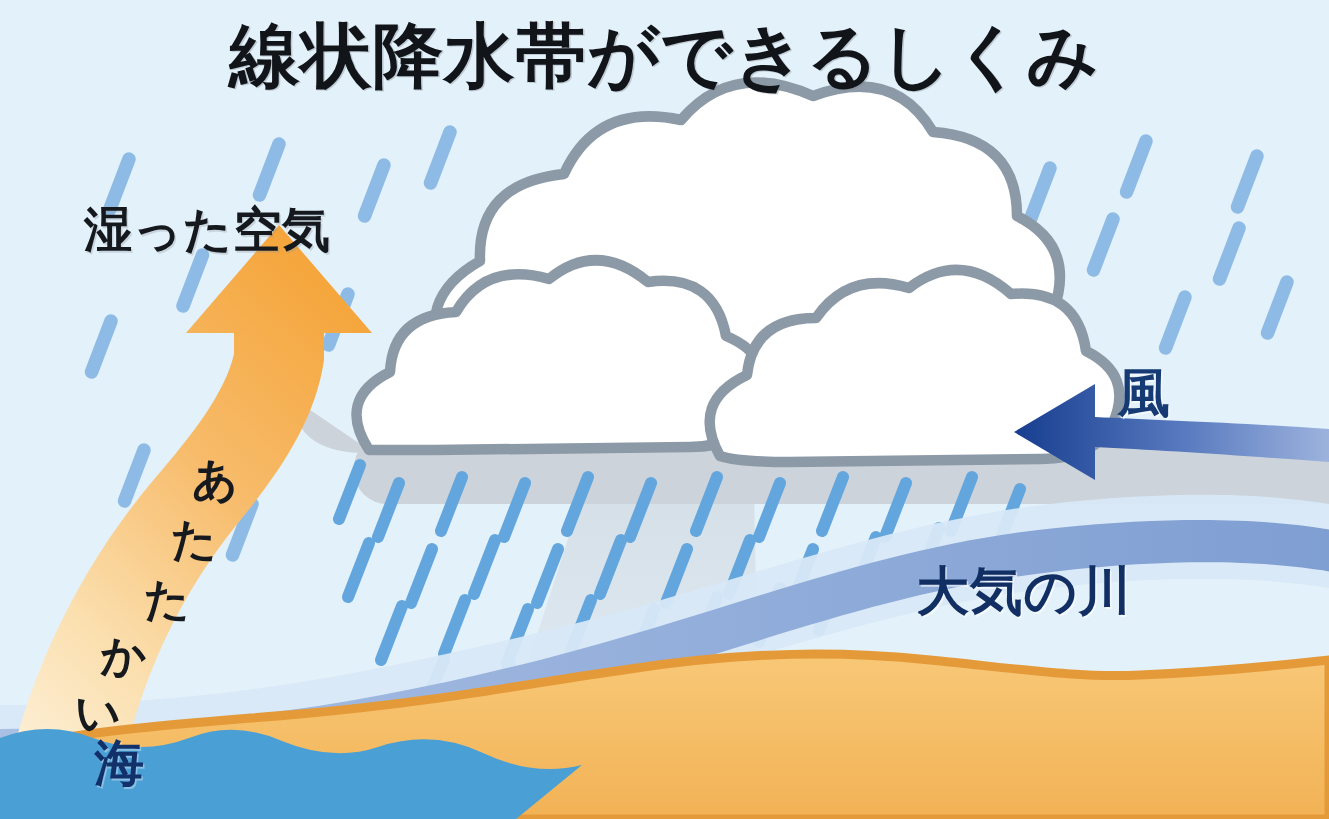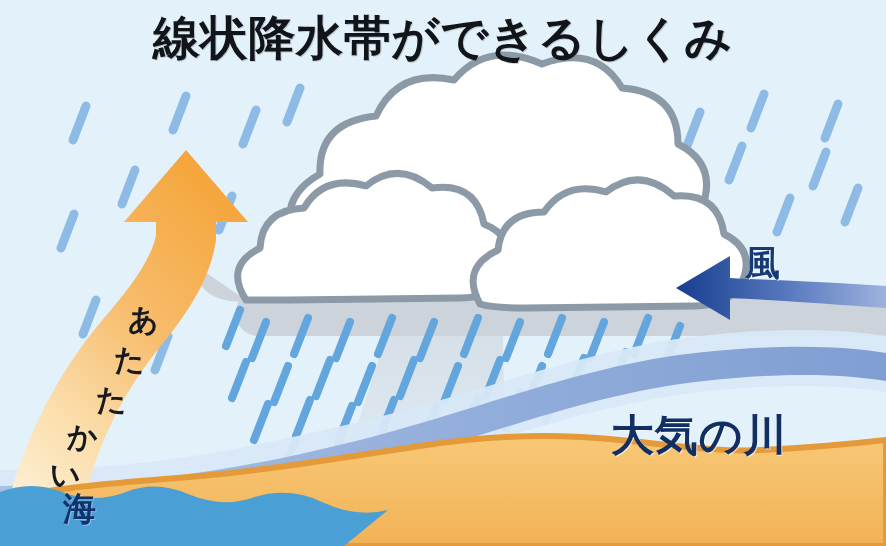--- a/index.html
+++ b/index.html
@@ -45,23 +45,22 @@
     font-size:35px;color:#15191e;
     text-shadow:1px 1px 0 rgba(140,150,160,.3);
   }
   #lbl-wind{
     left:745px;top:246px;
     font-size:35px;color:#163a74;
     text-shadow:1px 1px 0 rgba(255,255,255,.55);
   }
   #lbl-river{
     left:611px;top:378px;
-    font-size:43px;color:#112f63;
+    font-size:35px;color:#112f63;
     text-shadow:1px 1px 0 rgba(255,255,255,.6);
-    margin-top:36px;
   }
   #lbl-sea{
     left:63px;top:492px;
     font-size:33px;color:#12306a;
     text-shadow:1px 1px 0 rgba(255,255,255,.35);
   }
   
   #lbl-warm{
     position:absolute;
     left:36px;top:300px;
@@ -286,20 +285,21 @@
              L344 546 Z" fill="#4a9fd4"></path>
 
     <path d="M190 546
              C 240 520, 300 500, 360 492
              C 420 484, 470 486, 520 492
              L520 546 Z" fill="#f7c26d" opacity="0"></path>
   </svg>
 
   <div class="lbl" id="title">線状降水帯ができるしくみ</div>
 
+  <div class="lbl" id="lbl-moist">湿った空気</div>
 
 
   <div class="lbl" id="lbl-wind">風</div>
 
   <div class="lbl" id="lbl-river">大気の川</div>
 
   <div class="lbl" id="lbl-sea">海</div>
 
   <div id="lbl-warm">
     <span>あ</span>

